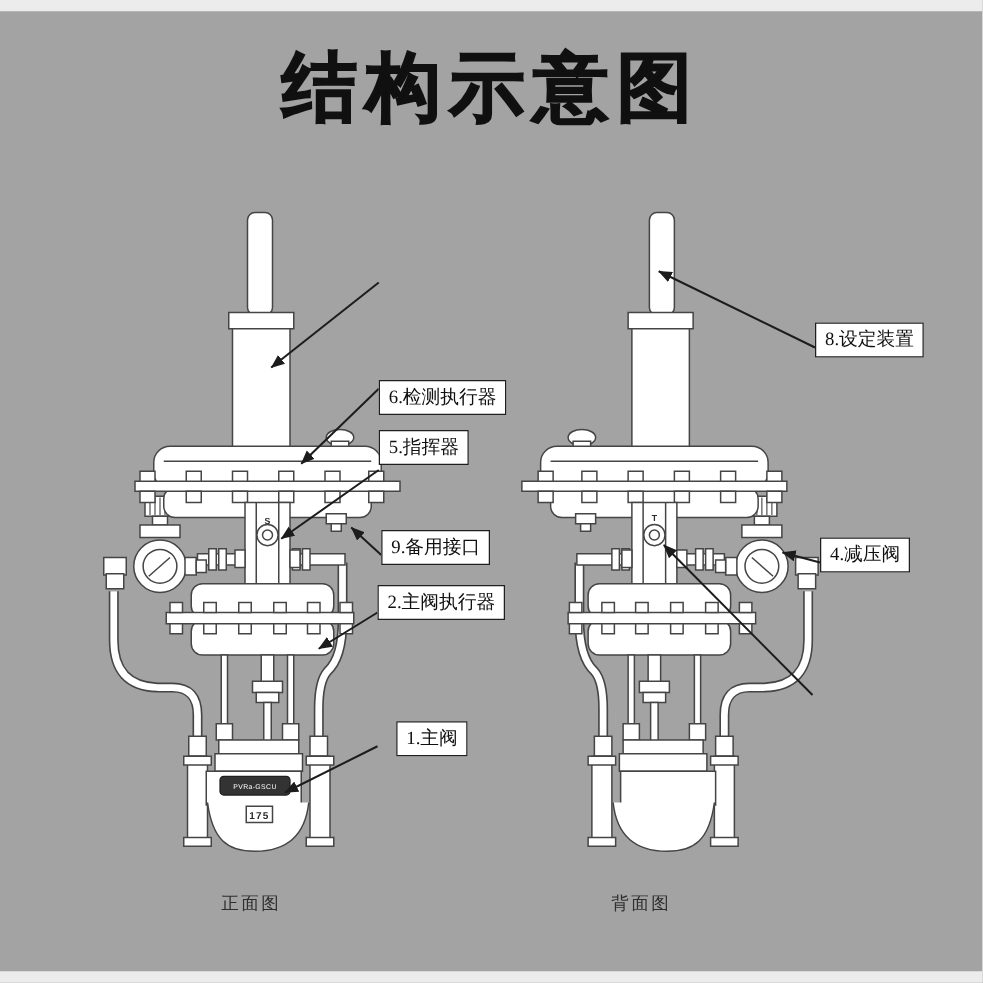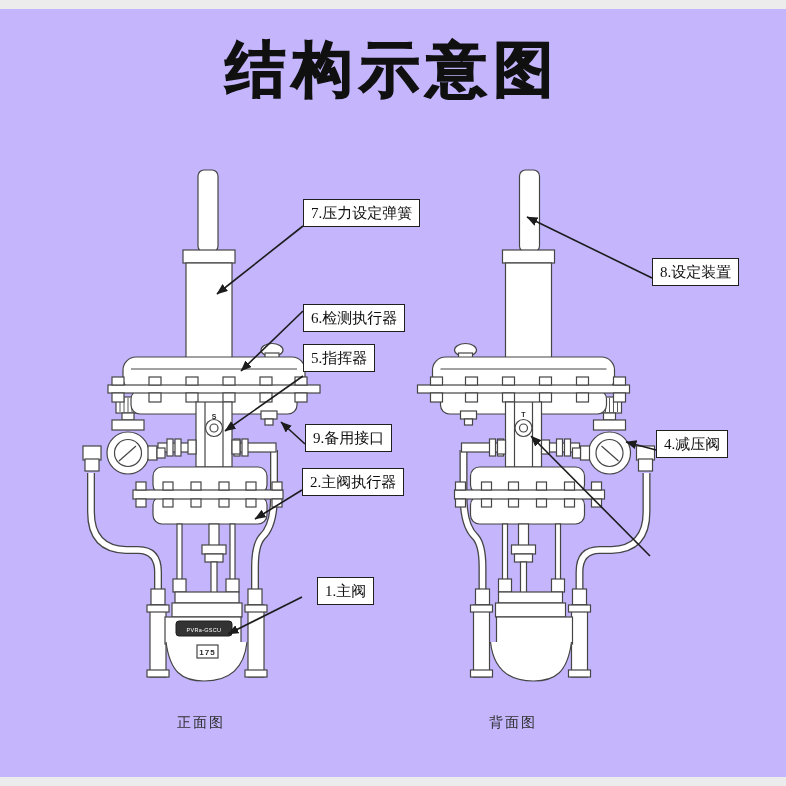--- a/index.html
+++ b/index.html
@@ -1,17 +1,17 @@
 <!DOCTYPE html>
 <html><head>
 <meta charset="utf-8">
 <style>
   html,body{margin:0;padding:0;background:#fff;}
   .page{
-    position:relative;width:786px;height:786px;background:#c4b5fd;overflow:hidden;
+    position:relative;width:786px;height:786px;background:#a3a3a3;overflow:hidden;
     font-family:"Liberation Serif","DejaVu Serif",serif;
   }
   .edge-strip{position:absolute;left:0;width:786px;background:#ececec;}
   .edge-strip.top{top:0;height:9px;}
   .edge-strip.bottom{bottom:0;height:9px;}
   .title{
     position:absolute;top:30px;left:0;right:0;text-align:center;
     font-family:"Liberation Sans","DejaVu Sans",sans-serif;
     font-size:60px;font-weight:900;letter-spacing:7px;color:#101010;
     -webkit-text-stroke:1.5px #101010;
@@ -167,21 +167,20 @@
       <line x1="303" y1="376" x2="225" y2="431" marker-end="url(#ah)"></line>
       <line x1="305" y1="444" x2="281" y2="422" marker-end="url(#ah)"></line>
       <line x1="302" y1="490" x2="255" y2="519" marker-end="url(#ah)"></line>
       <line x1="302" y1="597" x2="228" y2="634" marker-end="url(#ah)"></line>
       <line x1="652" y1="278" x2="527" y2="217" marker-end="url(#ah)"></line>
       <line x1="656" y1="450" x2="626" y2="442" marker-end="url(#ah)"></line>
       <line x1="650" y1="556" x2="531" y2="436" marker-end="url(#ah)"></line>
     </g>
   </svg>
 
-  <div class="callout" style="left:303px;top:199px;">7.压力设定弹簧</div>
   <div class="callout" style="left:303px;top:284px;margin-top:20px;">6.检测执行器</div>
   <div class="callout" style="left:303px;top:344px;">5.指挥器</div>
   <div class="callout" style="left:305px;top:424px;">9.备用接口</div>
   <div class="callout" style="left:302px;top:468px;">2.主阀执行器</div>
   <div class="callout" style="left:317px;top:577px;">1.主阀</div>
   <div class="callout" style="left:652px;top:258px;">8.设定装置</div>
   <div class="callout" style="left:656px;top:430px;">4.减压阀</div>
 
   <div class="caption" style="left:177px;top:714px;">正面图</div>
   <div class="caption" style="left:489px;top:714px;">背面图</div>

